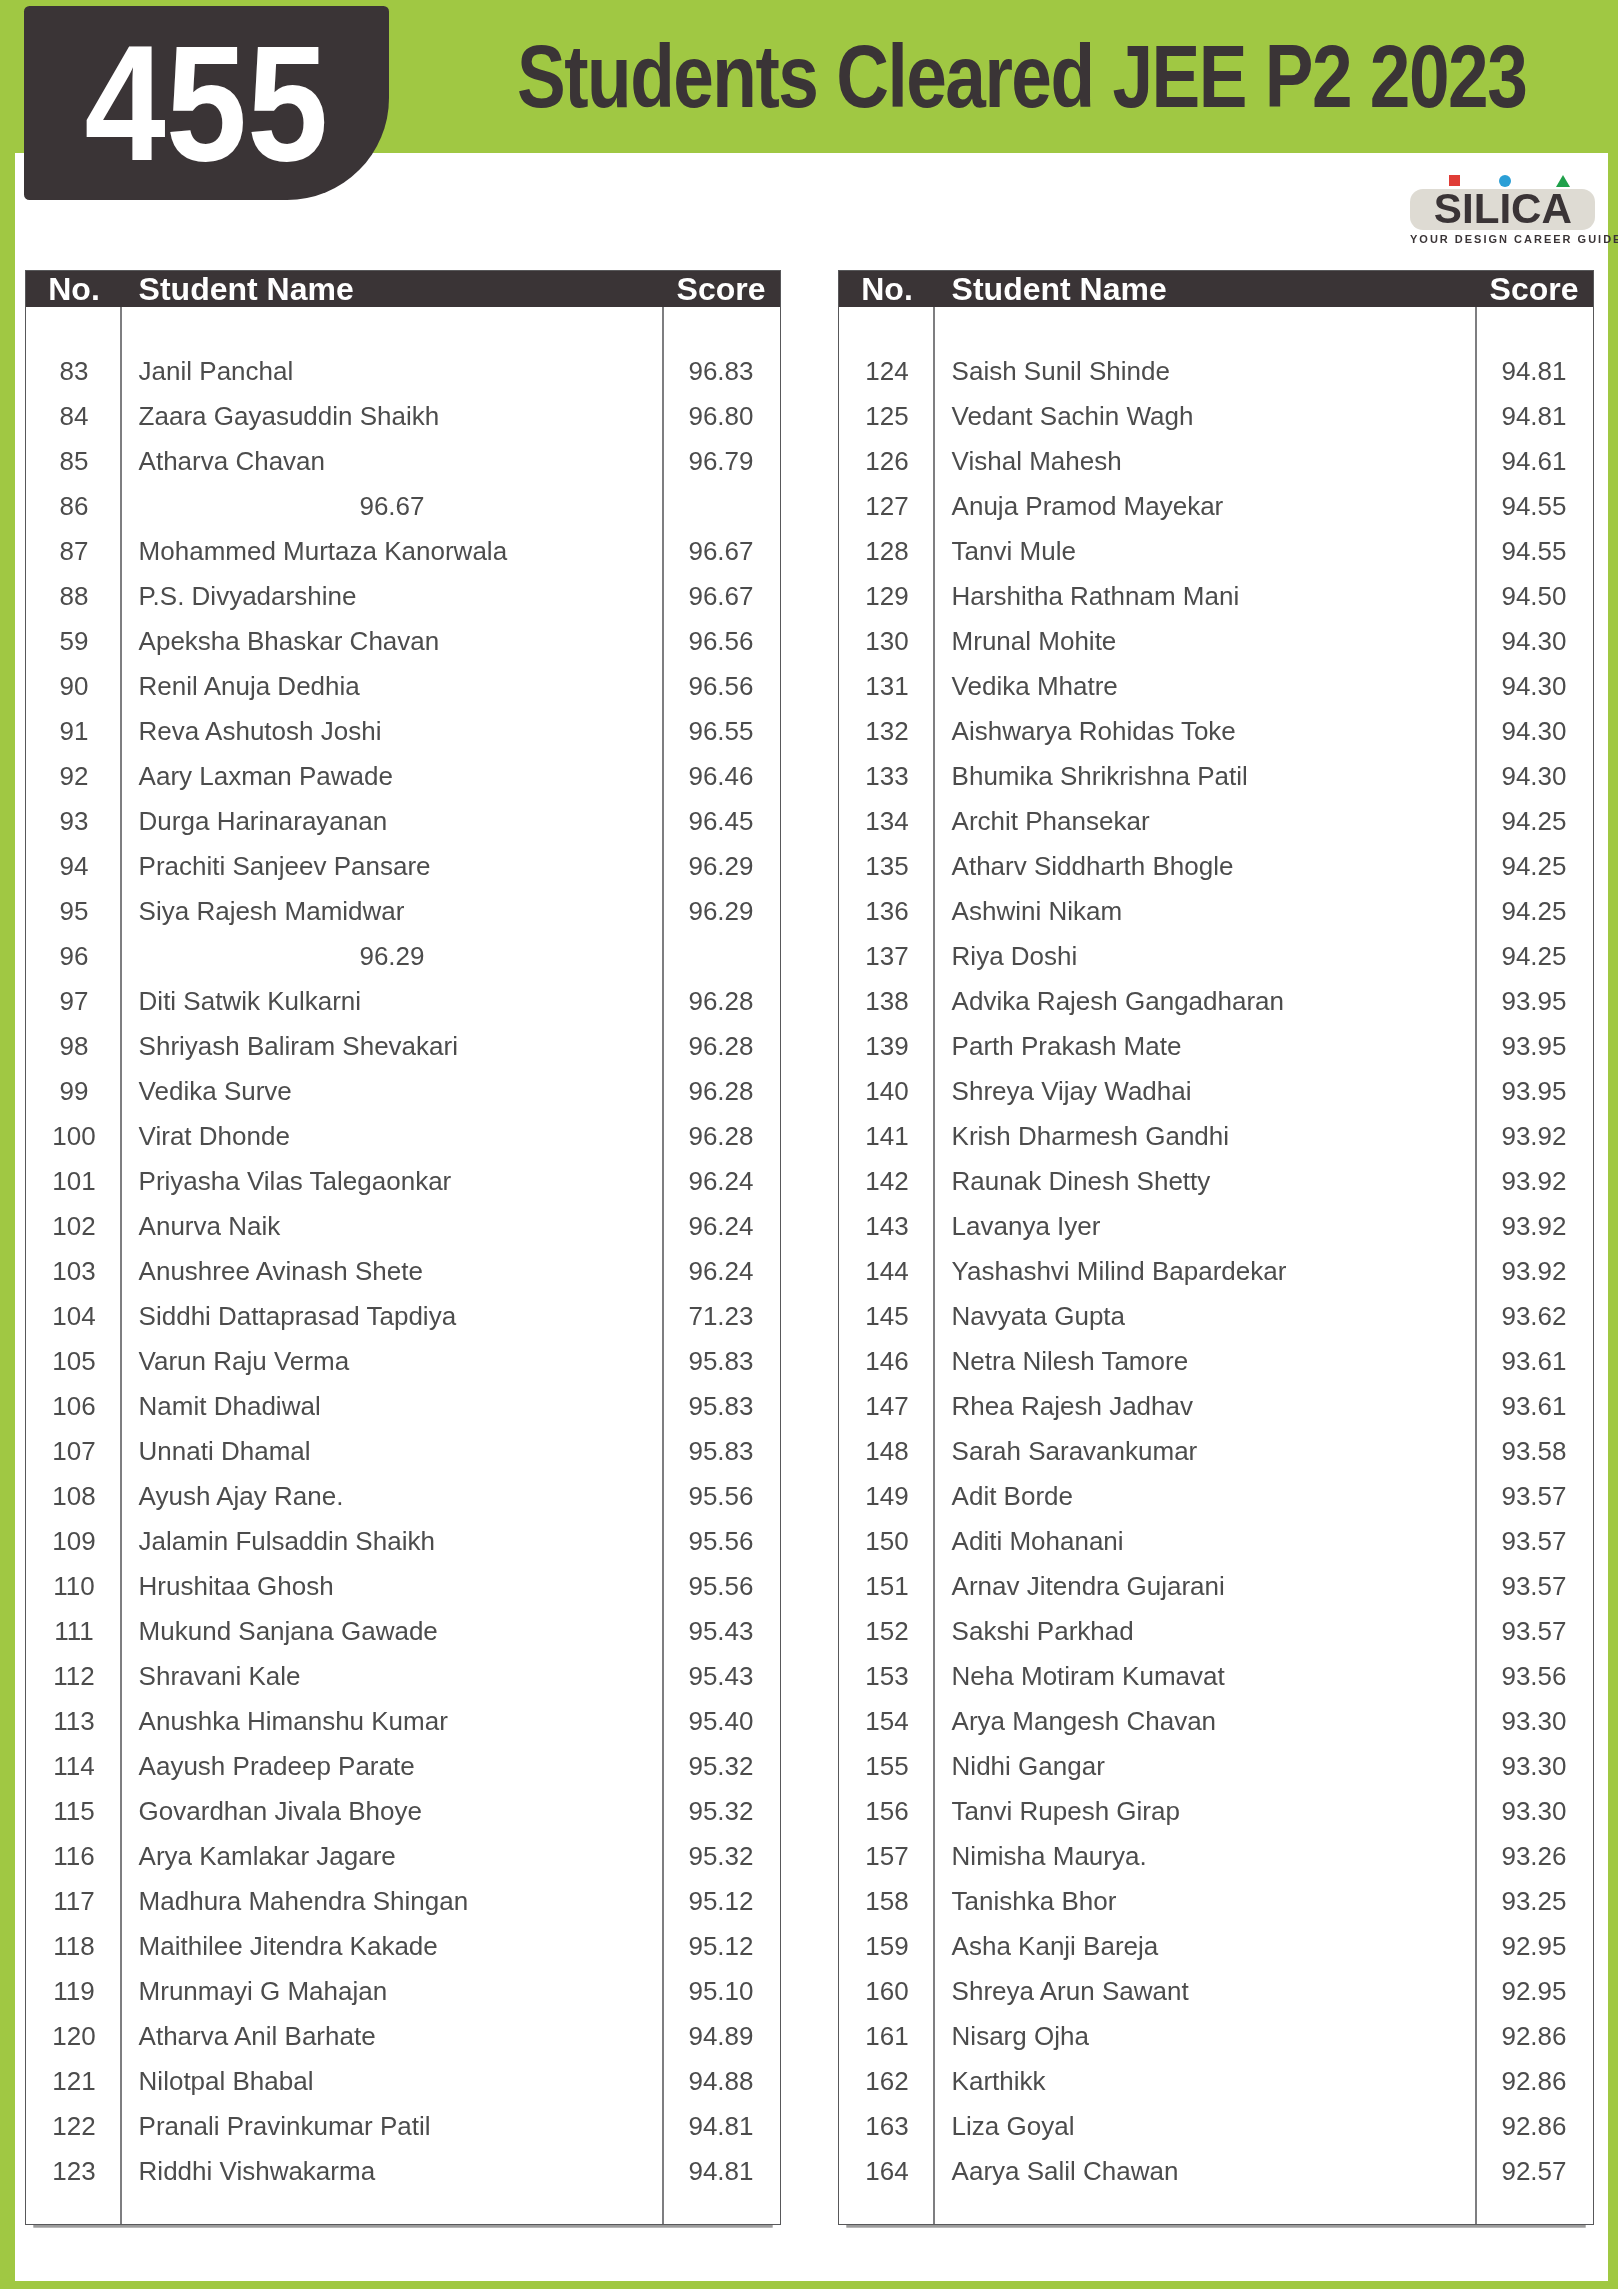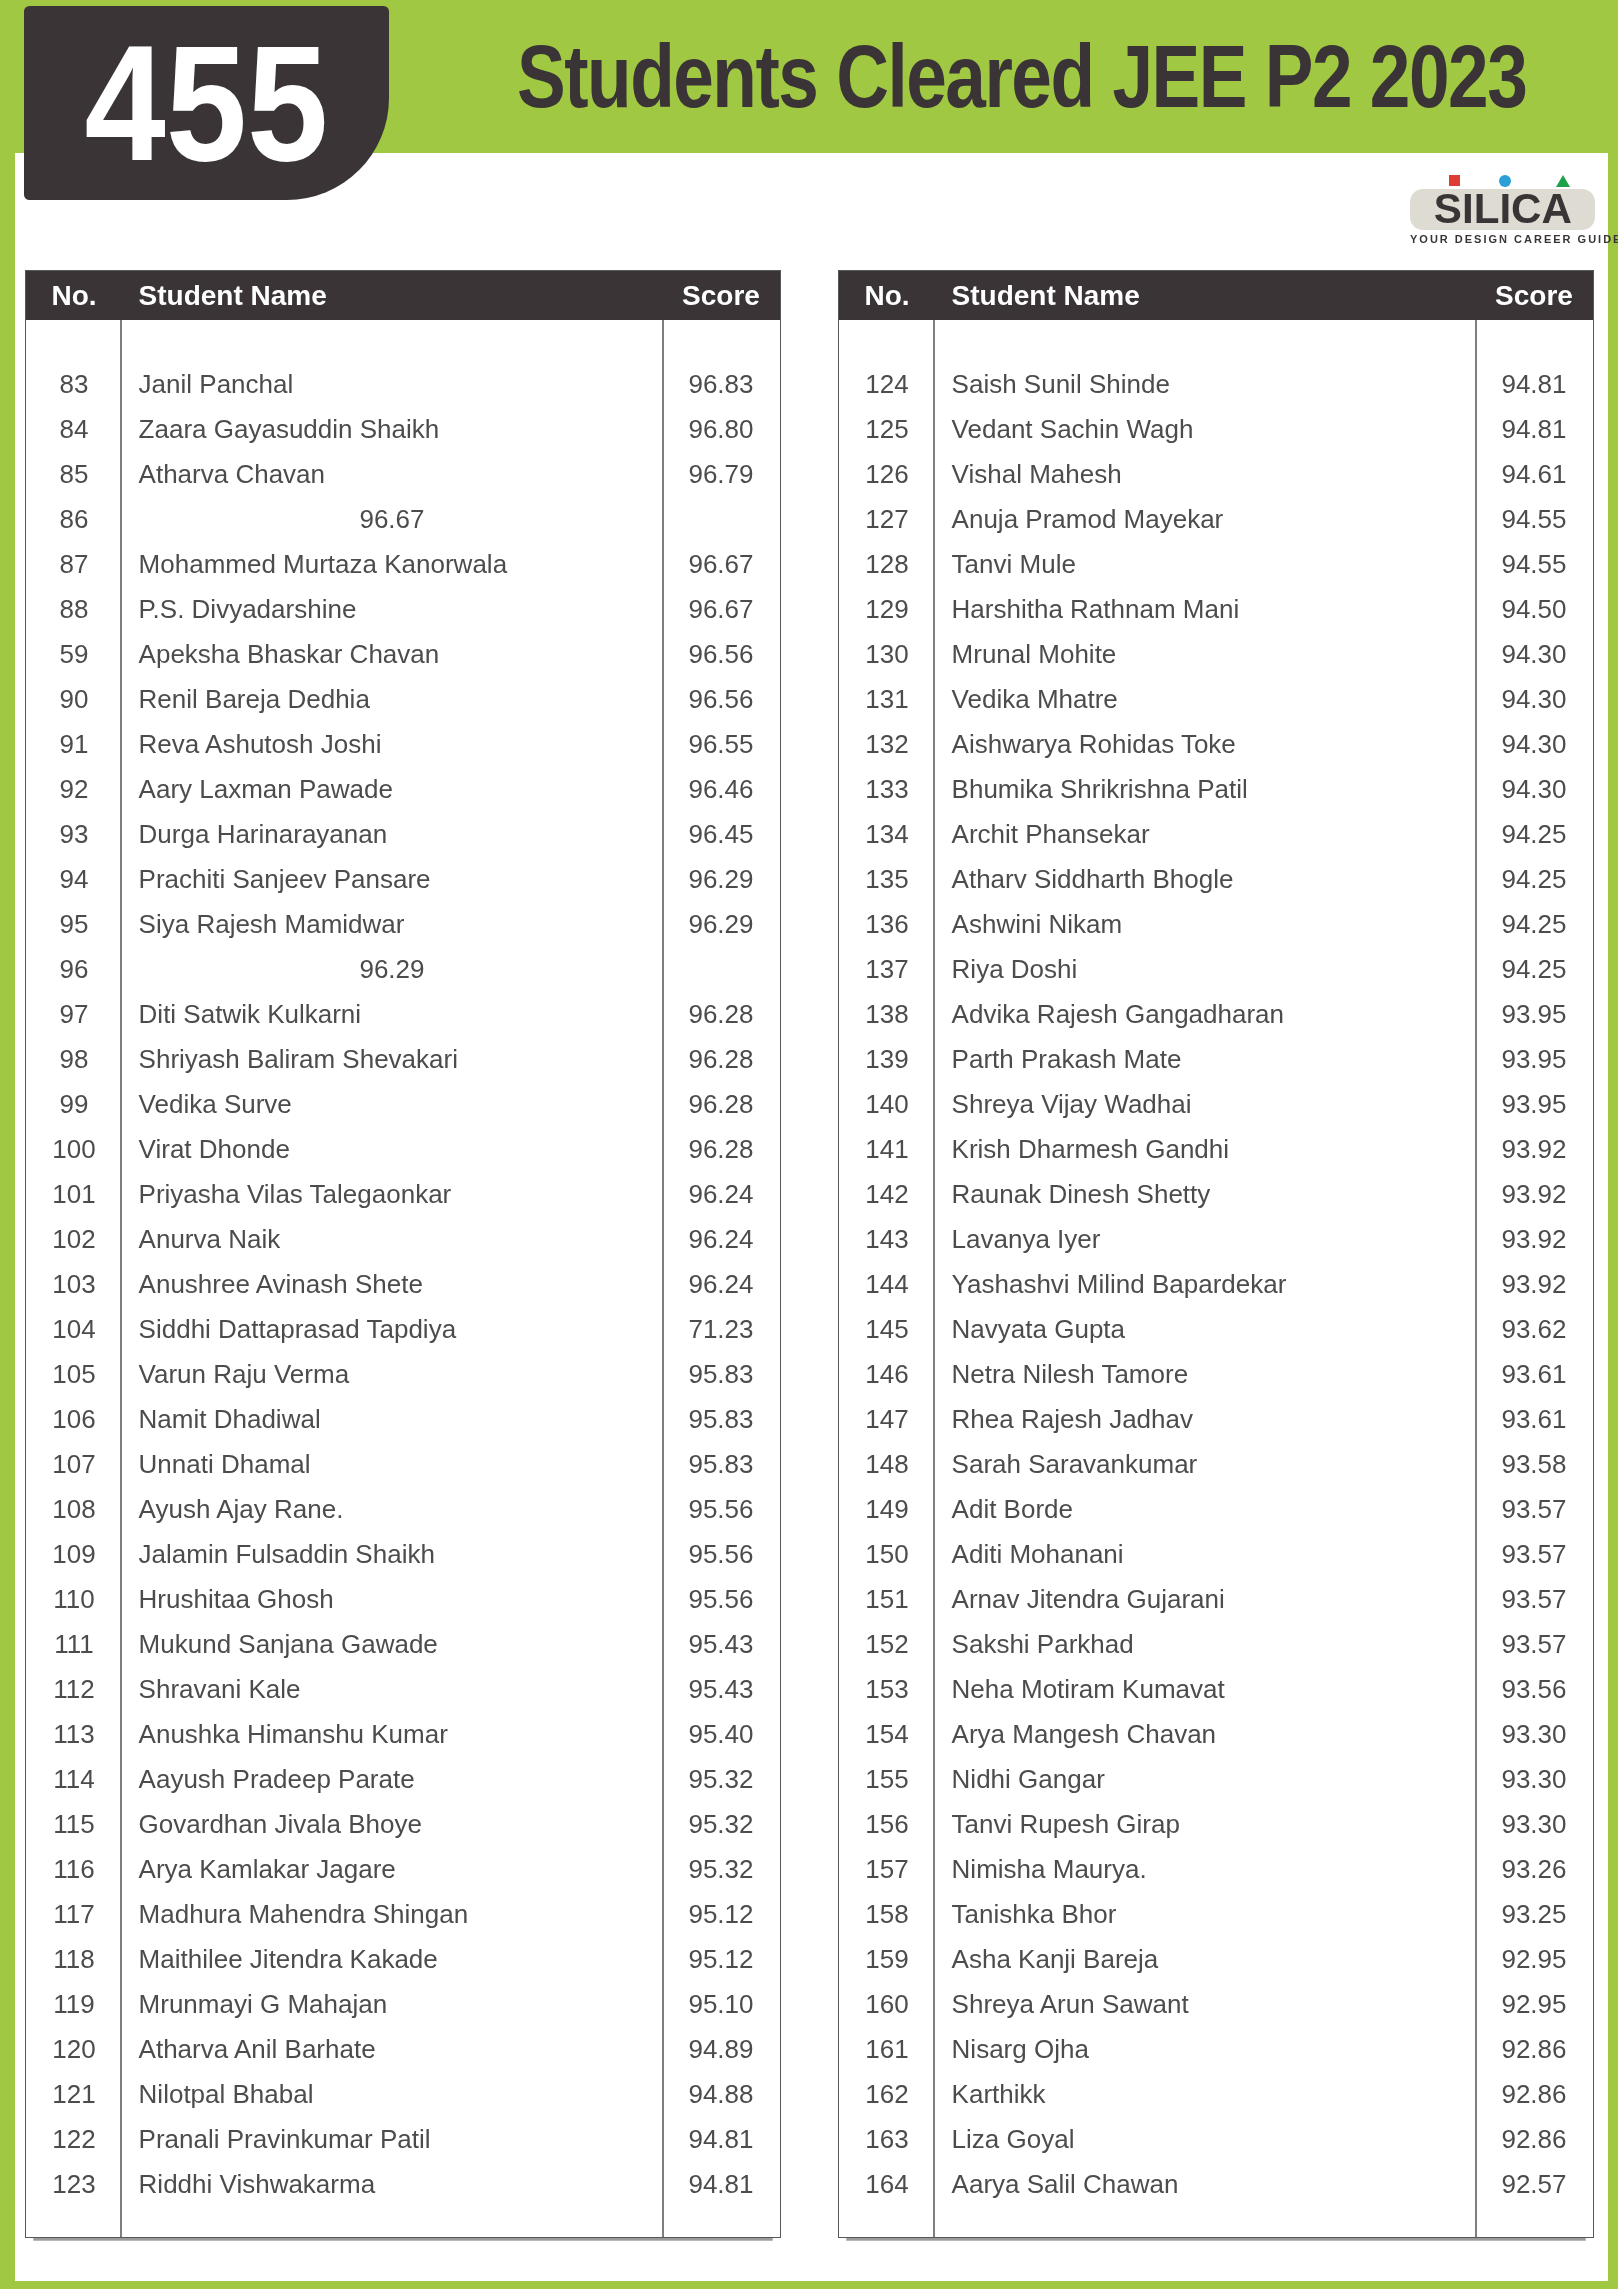--- a/index.html
+++ b/index.html
@@ -73,22 +73,22 @@
     border:1.8px solid var(--border_outer,#58585A);
     background:#ffffff; box-sizing:border-box;
     box-shadow:0 11px 0 -8.3px #9b9b9b;
     z-index:1;
   }
   .table-left  { left:25px; }
   .table-right { left:838px; }
   .thead {
     display:grid; grid-template-columns:96px 1fr 118px;
     background:var(--dark,#3A3436); color:#ffffff;
-    height:49px; align-items:center;
-    font-size:28px; font-weight:bold;
+    height:36px; align-items:center;
+    font-size:32px; font-weight:bold;
   }
   .thead .h-no    { text-align:center; }
   .thead .h-name  { padding-left:16.6px; }
   .thead .h-score { text-align:center; }
   .tbody { padding:42px 0 29.5px 0; }
   .trow {
     display:grid; grid-template-columns:96px 1fr 118px;
     height:45px; align-items:center;
     font-size:26px; color:var(--row_text,#4C4C4C);
   }
@@ -170,21 +170,21 @@
           <div class="c name">P.S. Divyadarshine</div>
           <div class="c score">96.67</div>
         </div>
         <div class="trow">
           <div class="c no">59</div>
           <div class="c name">Apeksha Bhaskar Chavan</div>
           <div class="c score">96.56</div>
         </div>
         <div class="trow">
           <div class="c no">90</div>
-          <div class="c name">Renil Bareja Dedhia</div>
+          <div class="c name">Renil Anuja Dedhia</div>
           <div class="c score">96.56</div>
         </div>
         <div class="trow">
           <div class="c no">91</div>
           <div class="c name">Reva Ashutosh Joshi</div>
           <div class="c score">96.55</div>
         </div>
         <div class="trow">
           <div class="c no">92</div>
           <div class="c name">Aary Laxman Pawade</div>

